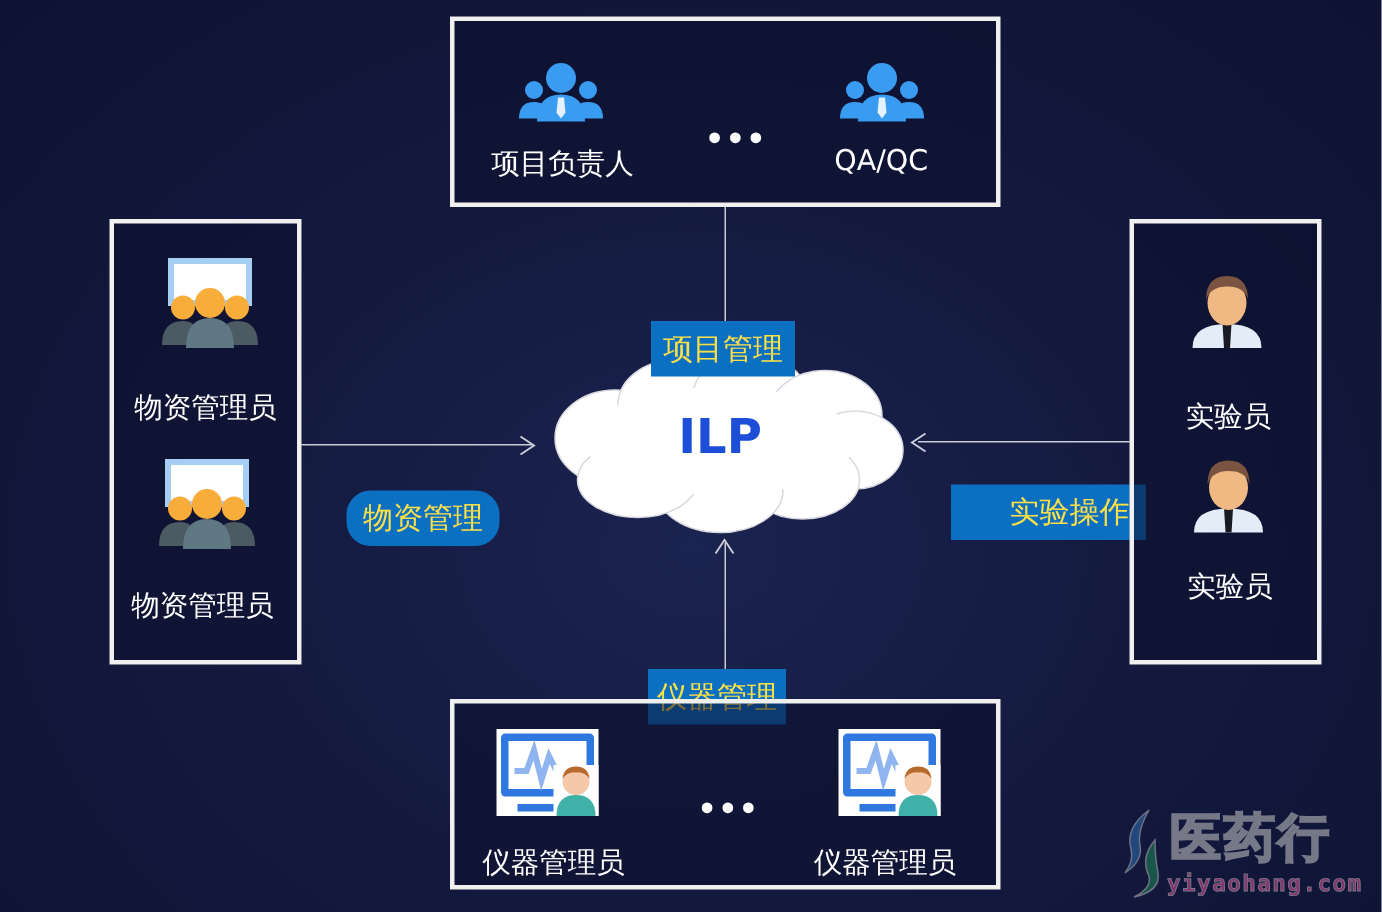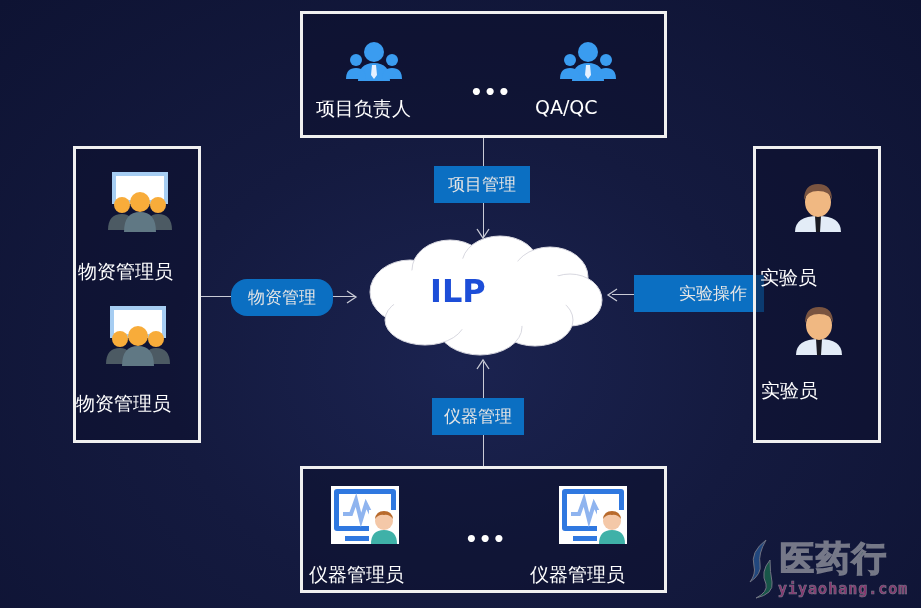--- a/index.html
+++ b/index.html
@@ -3,22 +3,22 @@
 <meta charset="utf-8">
 <style>
   html, body { margin:0; padding:0; }
   body {
     width:921px; height:608px; position:relative; overflow:hidden;
     background: radial-gradient(ellipse at 50% 60%, #1b2350 0%, #141a3f 45%, #0e1333 100%);
     font-family: "DejaVu Sans", "Liberation Sans", sans-serif;
     color:#fff;
   }
   .box { position:absolute; border:3px solid #f0f0f0; box-sizing:border-box; background: rgba(12,16,45,0.55); }
-  .label { position:absolute; font-size:19px; color:#fff; white-space:nowrap; text-align:left; }
-  .tag { position:absolute; background:#0b6fc2; color:#e5e5e5; font-size:17px; display:flex; align-items:center; justify-content:center; }
+  .label { position:absolute; font-size:19px; color:#fff; white-space:nowrap; text-align:center; }
+  .tag { position:absolute; background:#0b6fc2; color:#fde047; font-size:20px; display:flex; align-items:center; justify-content:center;margin-top:48px; }
   .line { position:absolute; background:#c9cbd6; }
   .dots { position:absolute; font-size:20px; letter-spacing:1px; color:#fff; font-weight:bold; }
   svg { position:absolute; overflow:visible; }
   .logo { position:absolute; opacity:0.45; }
   .logo-cn { position:absolute; font-size:34px; color:#1e8a55; font-weight:bold; letter-spacing:2px; -webkit-text-stroke:1.5px #c8c8c8; }
   .logo-en { position:absolute; font-size:15px; color:#ec4899; font-weight:bold; letter-spacing:1px; -webkit-text-stroke:0.6px #c8c8c8; font-family:"DejaVu Sans Mono", monospace; }
 </style>
 </head>
 <body>
 

